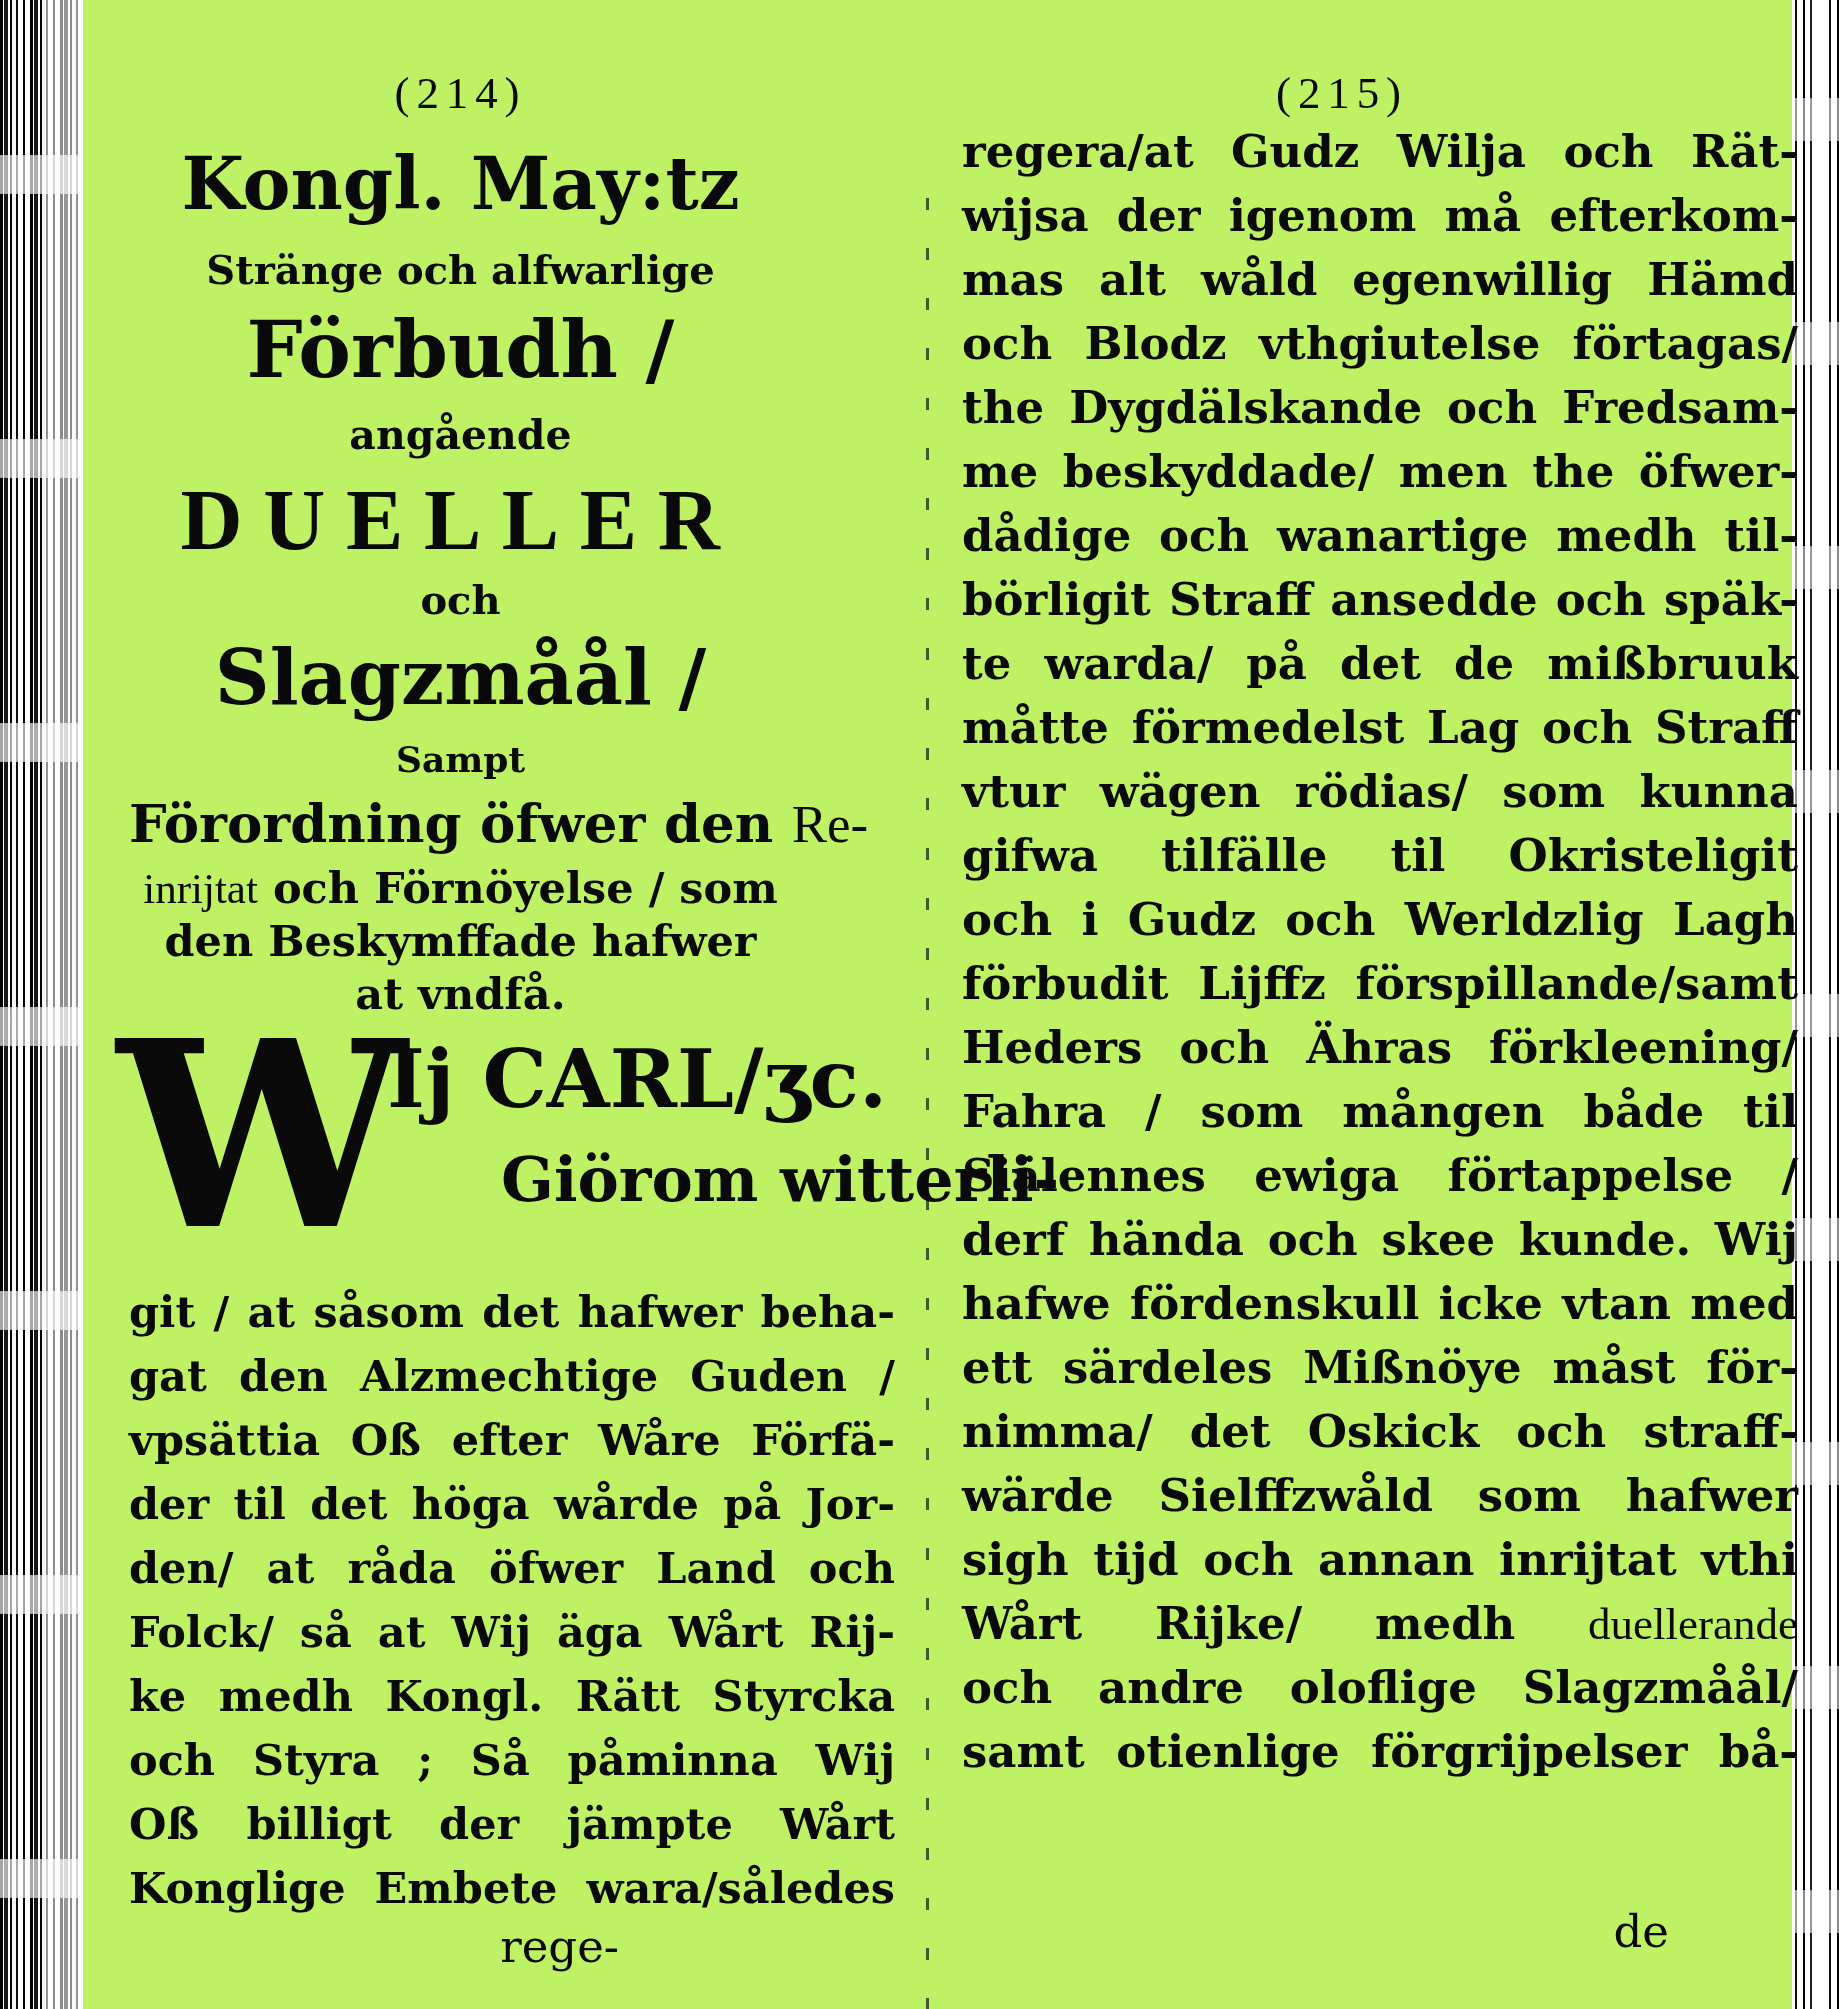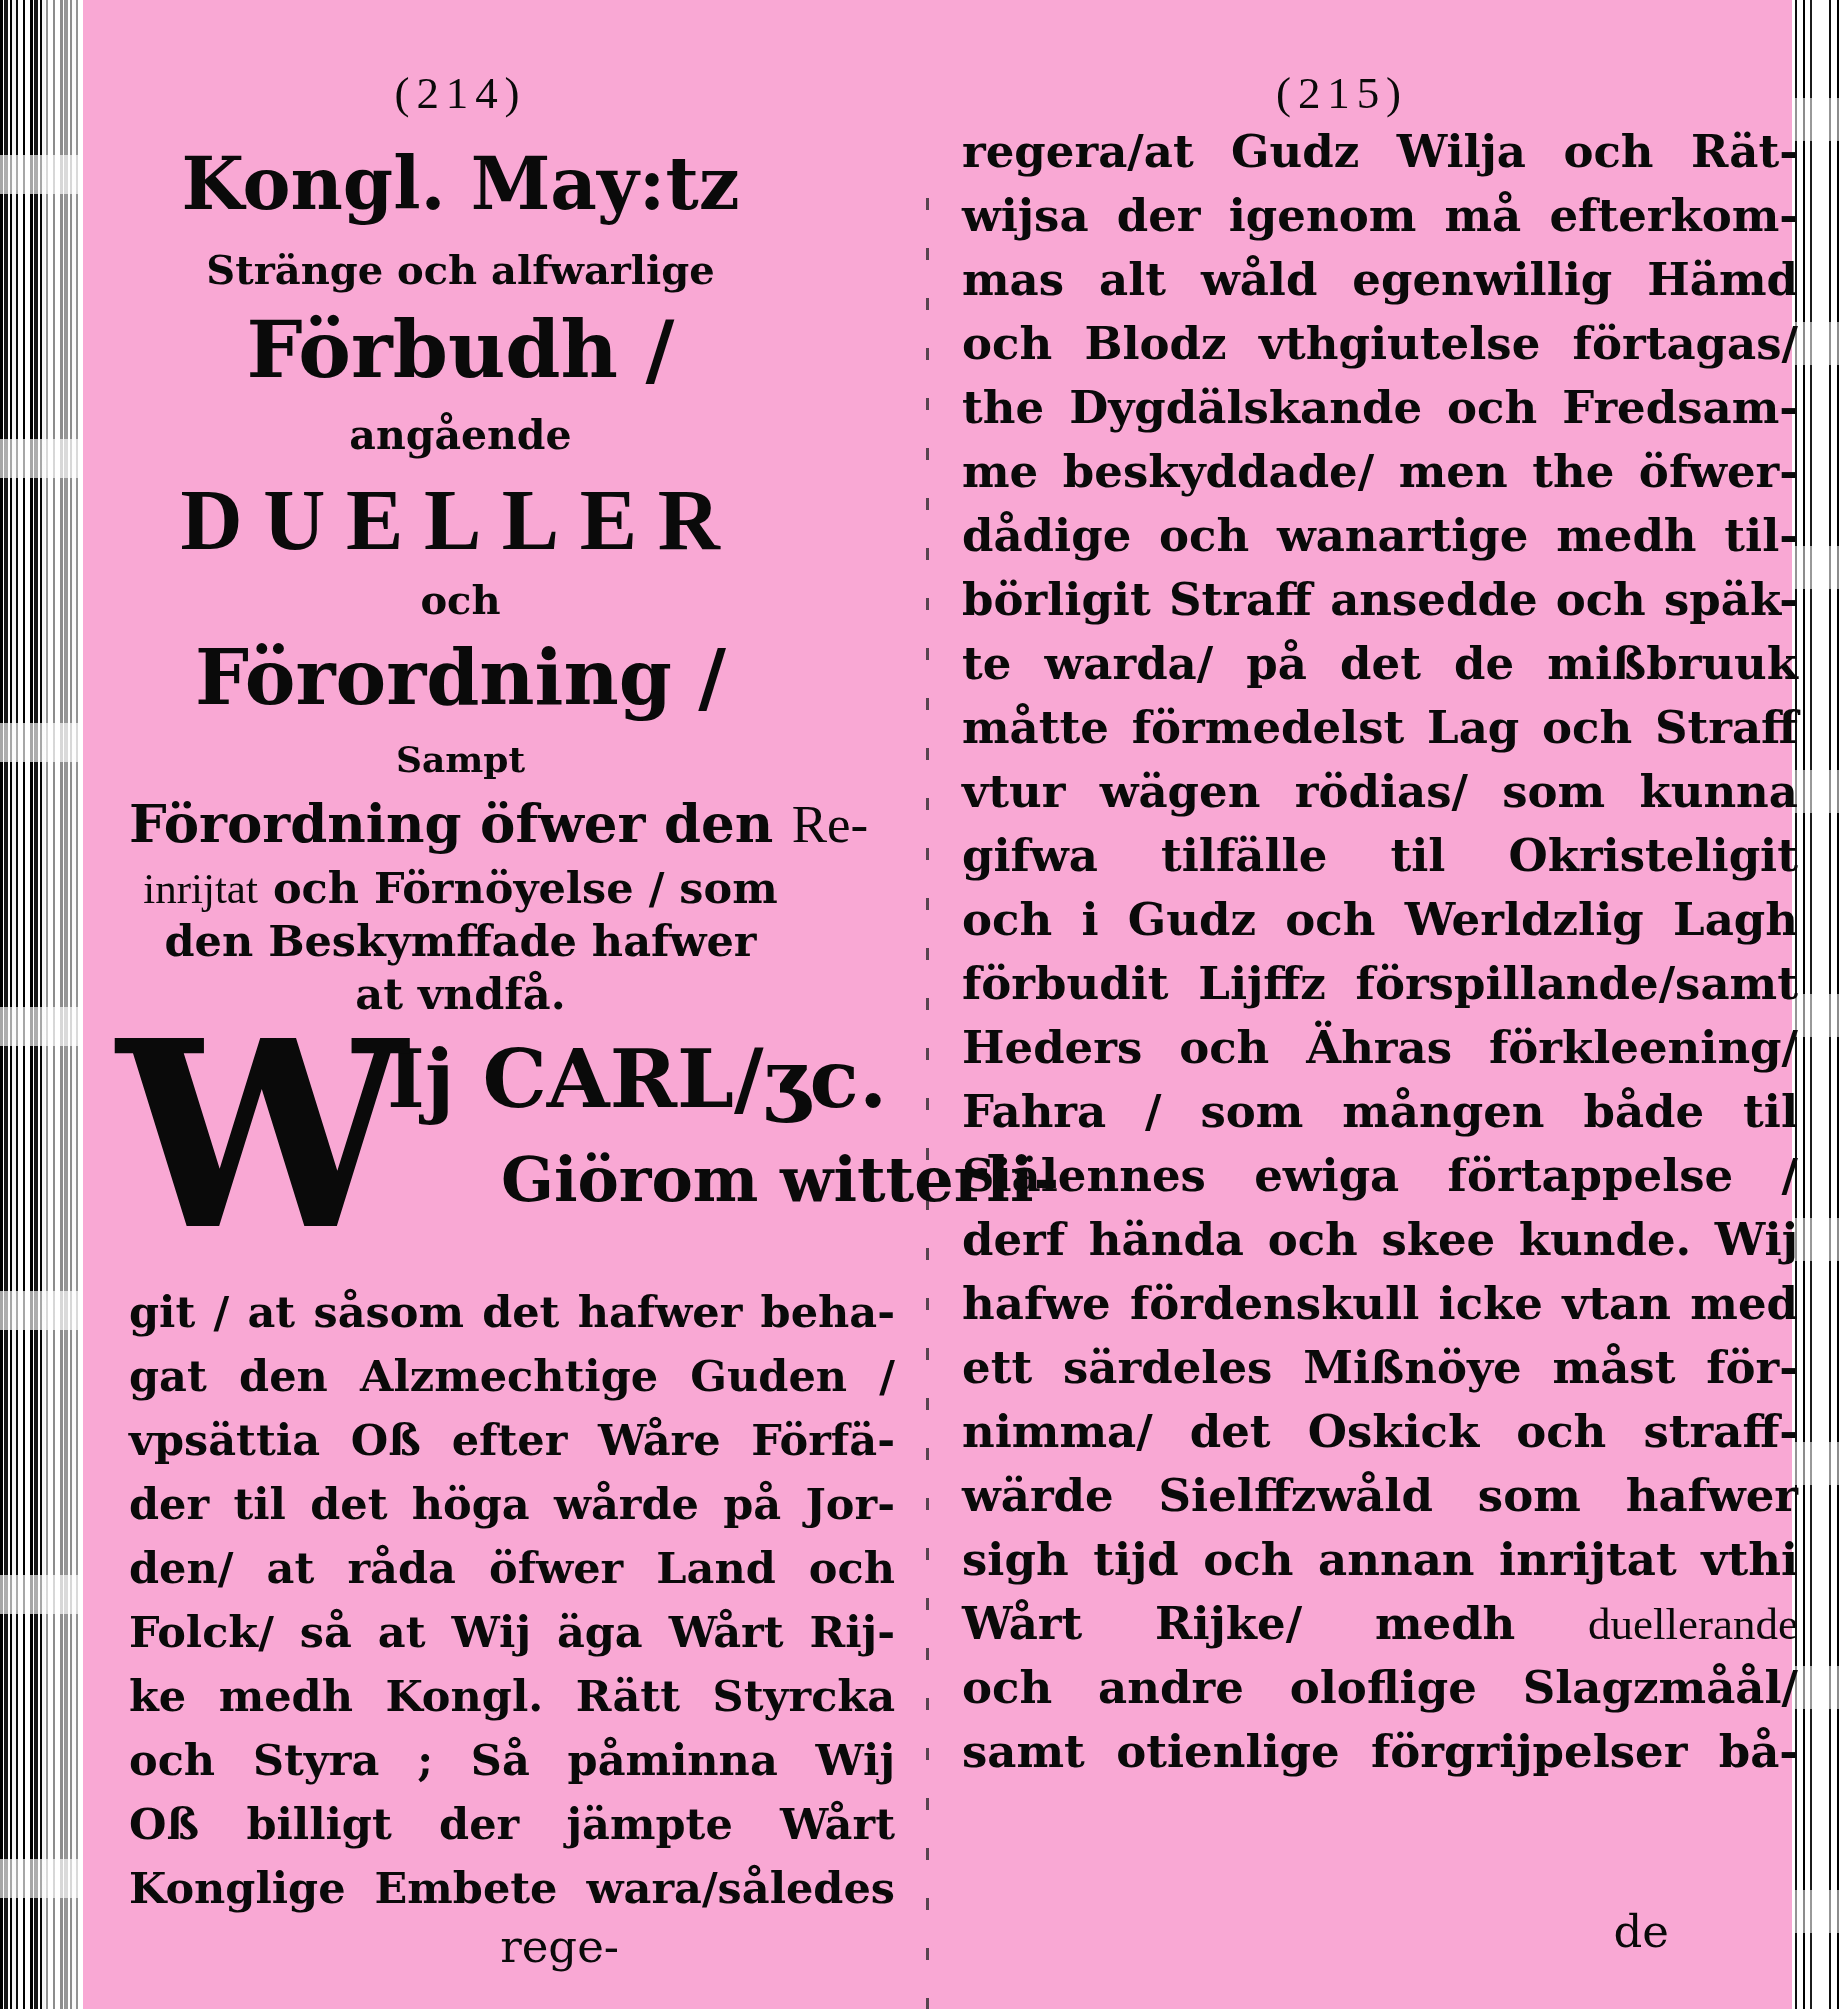--- a/index.html
+++ b/index.html
@@ -1,17 +1,17 @@
 <!DOCTYPE html>
 <html style="font-size:13.8px"><head>
 <meta charset="utf-8">
 <style>
   html,body{margin:0;padding:0;background:#e8e8e8;}
   .scan{
-    position:relative;width:1845px;height:2010px;background:#f9a8d4;
+    position:relative;width:1845px;height:2010px;background:#bef264;
     font-family:"DejaVu Serif",serif;color:#0a0a0a;overflow:hidden;
   }
   
   .edge{position:absolute;top:0;bottom:0;}
   .edge.left{
     left:0;width:83px;
     background:
       repeating-linear-gradient(0deg, rgba(255,255,255,0) 0 112px, rgba(255,255,255,.65) 112px 151px, rgba(255,255,255,0) 151px 284px),
       linear-gradient(90deg, rgba(255,255,255,0) 0 45px, rgba(255,255,255,.55) 45px 83px),
       repeating-linear-gradient(90deg,#000 0 2.6px,#fff 2.6px 4.3px,#161616 4.3px 7.7px,#fff 7.7px 10.3px,#000 10.3px 12px,#f3f3f3 12px 16.3px,#0d0d0d 16.3px 18px,#fff 18px 23px,#000 23px 25px,#fff 25px 30px);
@@ -67,21 +67,21 @@
   <div class="gutter"></div>
 
   <section class="page left">
     <div class="lp-head pnum" id="lp-pnum">(214)</div>
     <div class="lp-head" id="kongl">Kongl. May:tz</div>
     <div class="lp-head" id="strange">Stränge och alfwarlige</div>
     <div class="lp-head" id="forbudh">Förbudh /</div>
     <div class="lp-head" id="angaende">angående</div>
     <div class="lp-head" id="dueller">DUELLER</div>
     <div class="lp-head" id="och2">och</div>
-    <div class="lp-head" id="slagzmaal">Förordning /</div>
+    <div class="lp-head" id="slagzmaal">Slagzmåål /</div>
     <div class="lp-head" id="sampt">Sampt</div>
     <div class="lp-head" id="forordning">Förordning öfwer den <span class="antiqua-inline">Re-</span></div>
     <div class="lp-head" id="subtitles">
         <div class="subline"><span class="antiqua-inline">inrijtat</span> och Förnöyelse / som</div>
         <div class="subline">den Beskymffade hafwer</div>
         <div class="subline">at vndfå.</div>
       </div>
 
     <div id="initialrow">
       <span class="dropcap">W</span>

